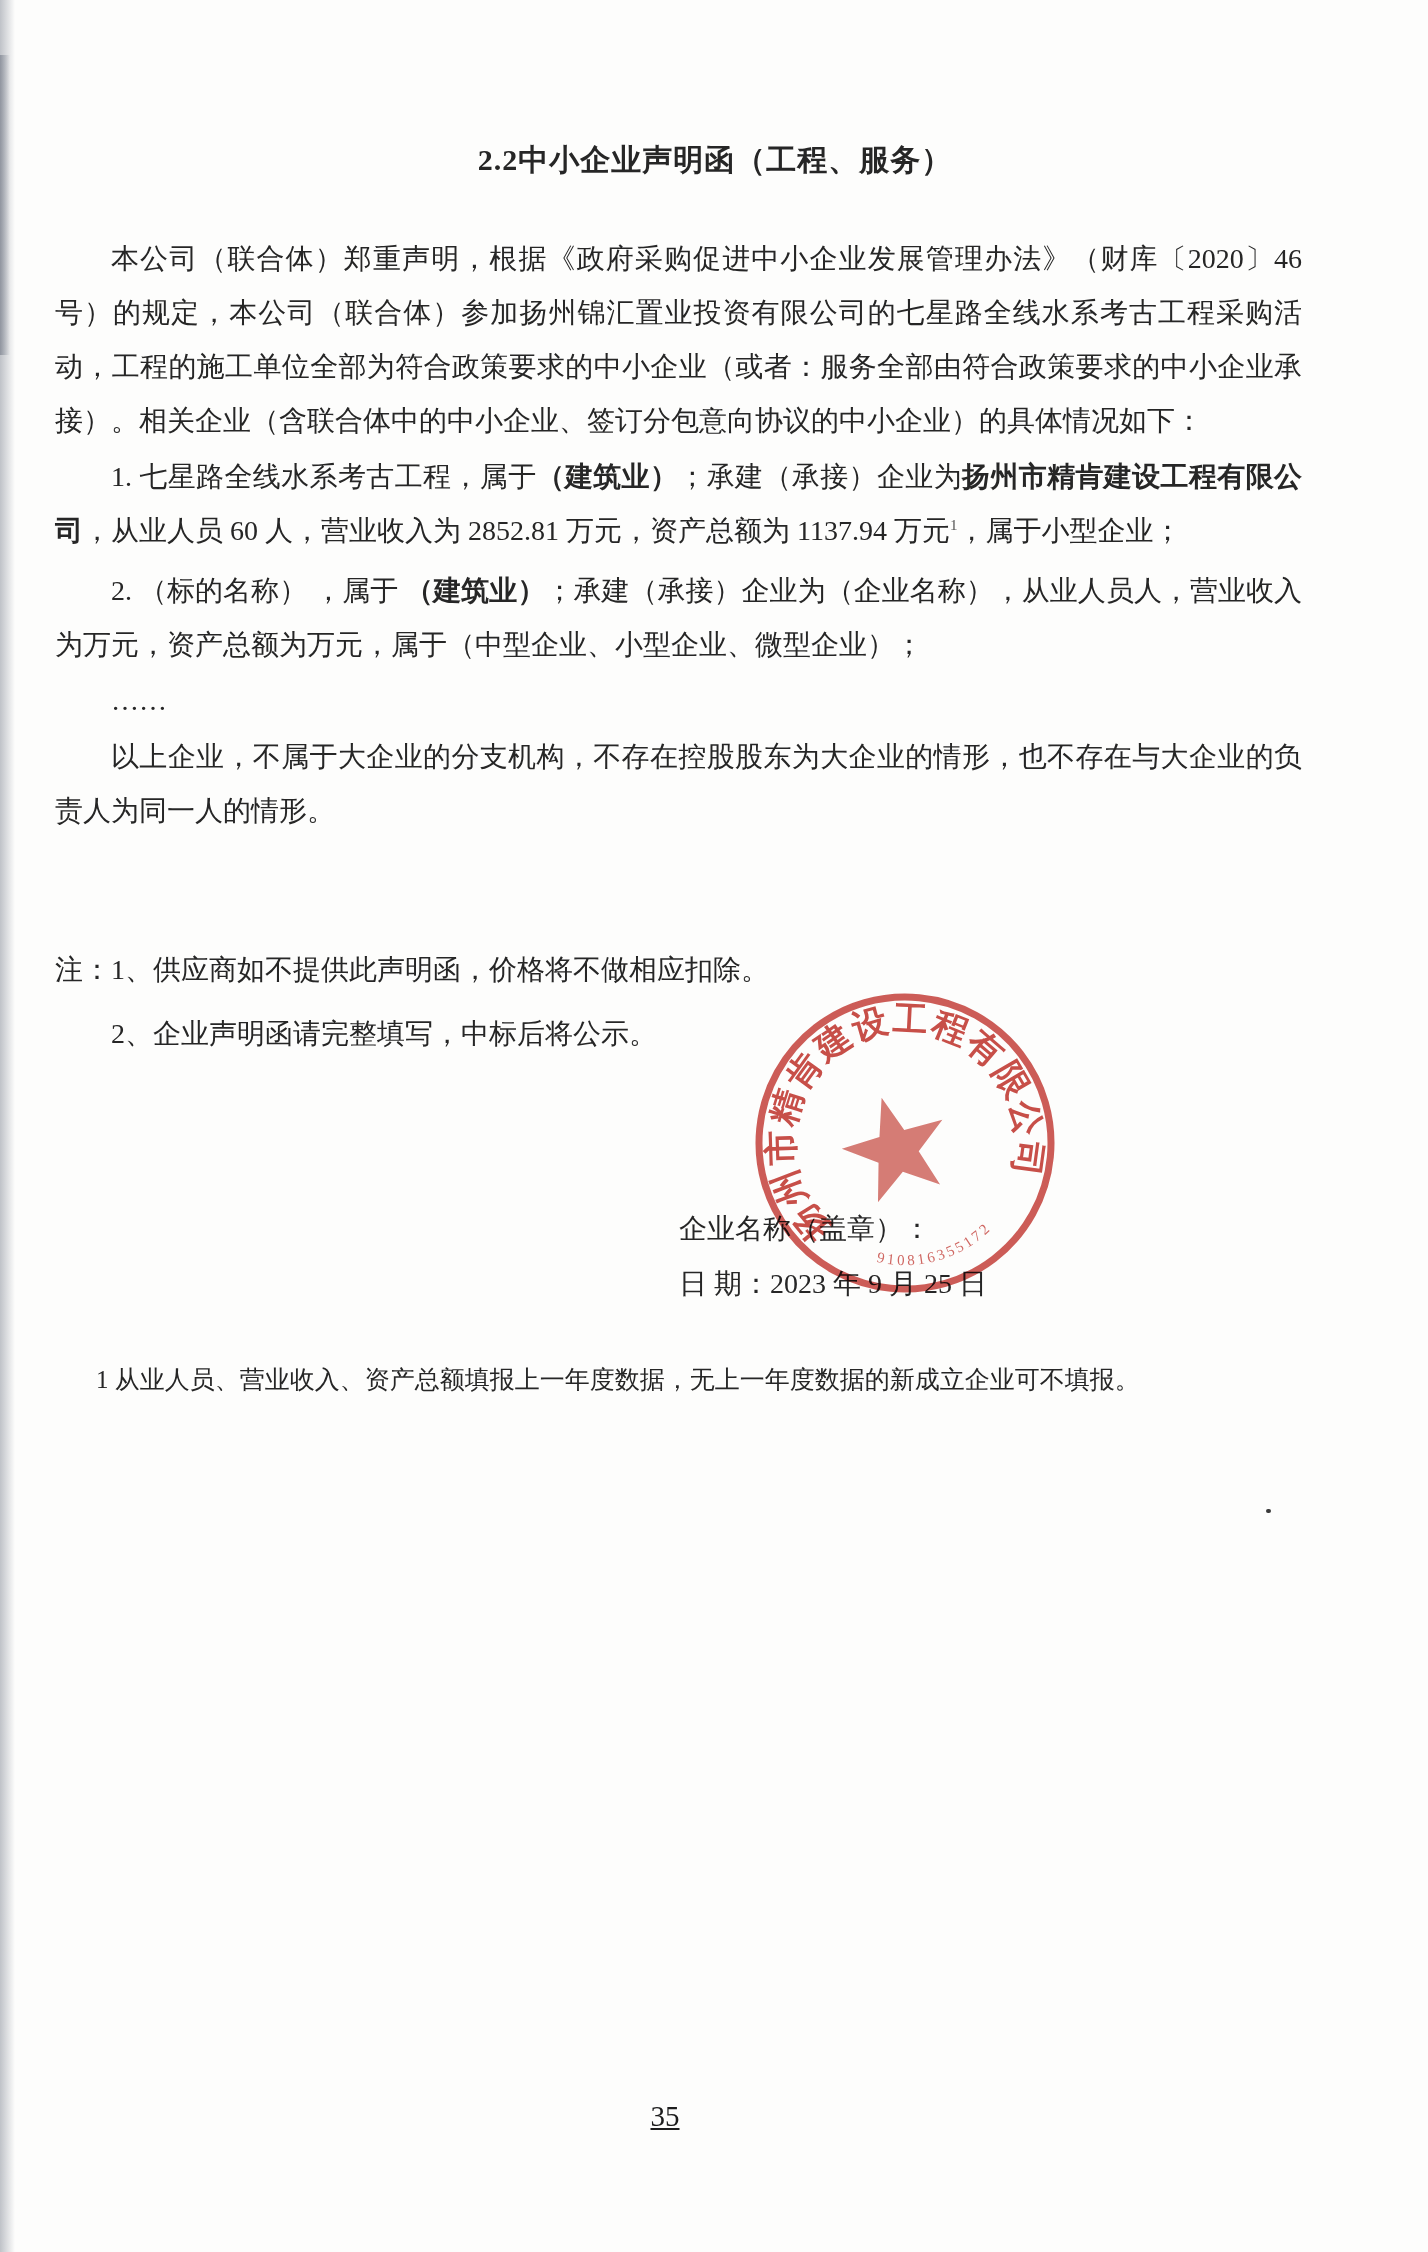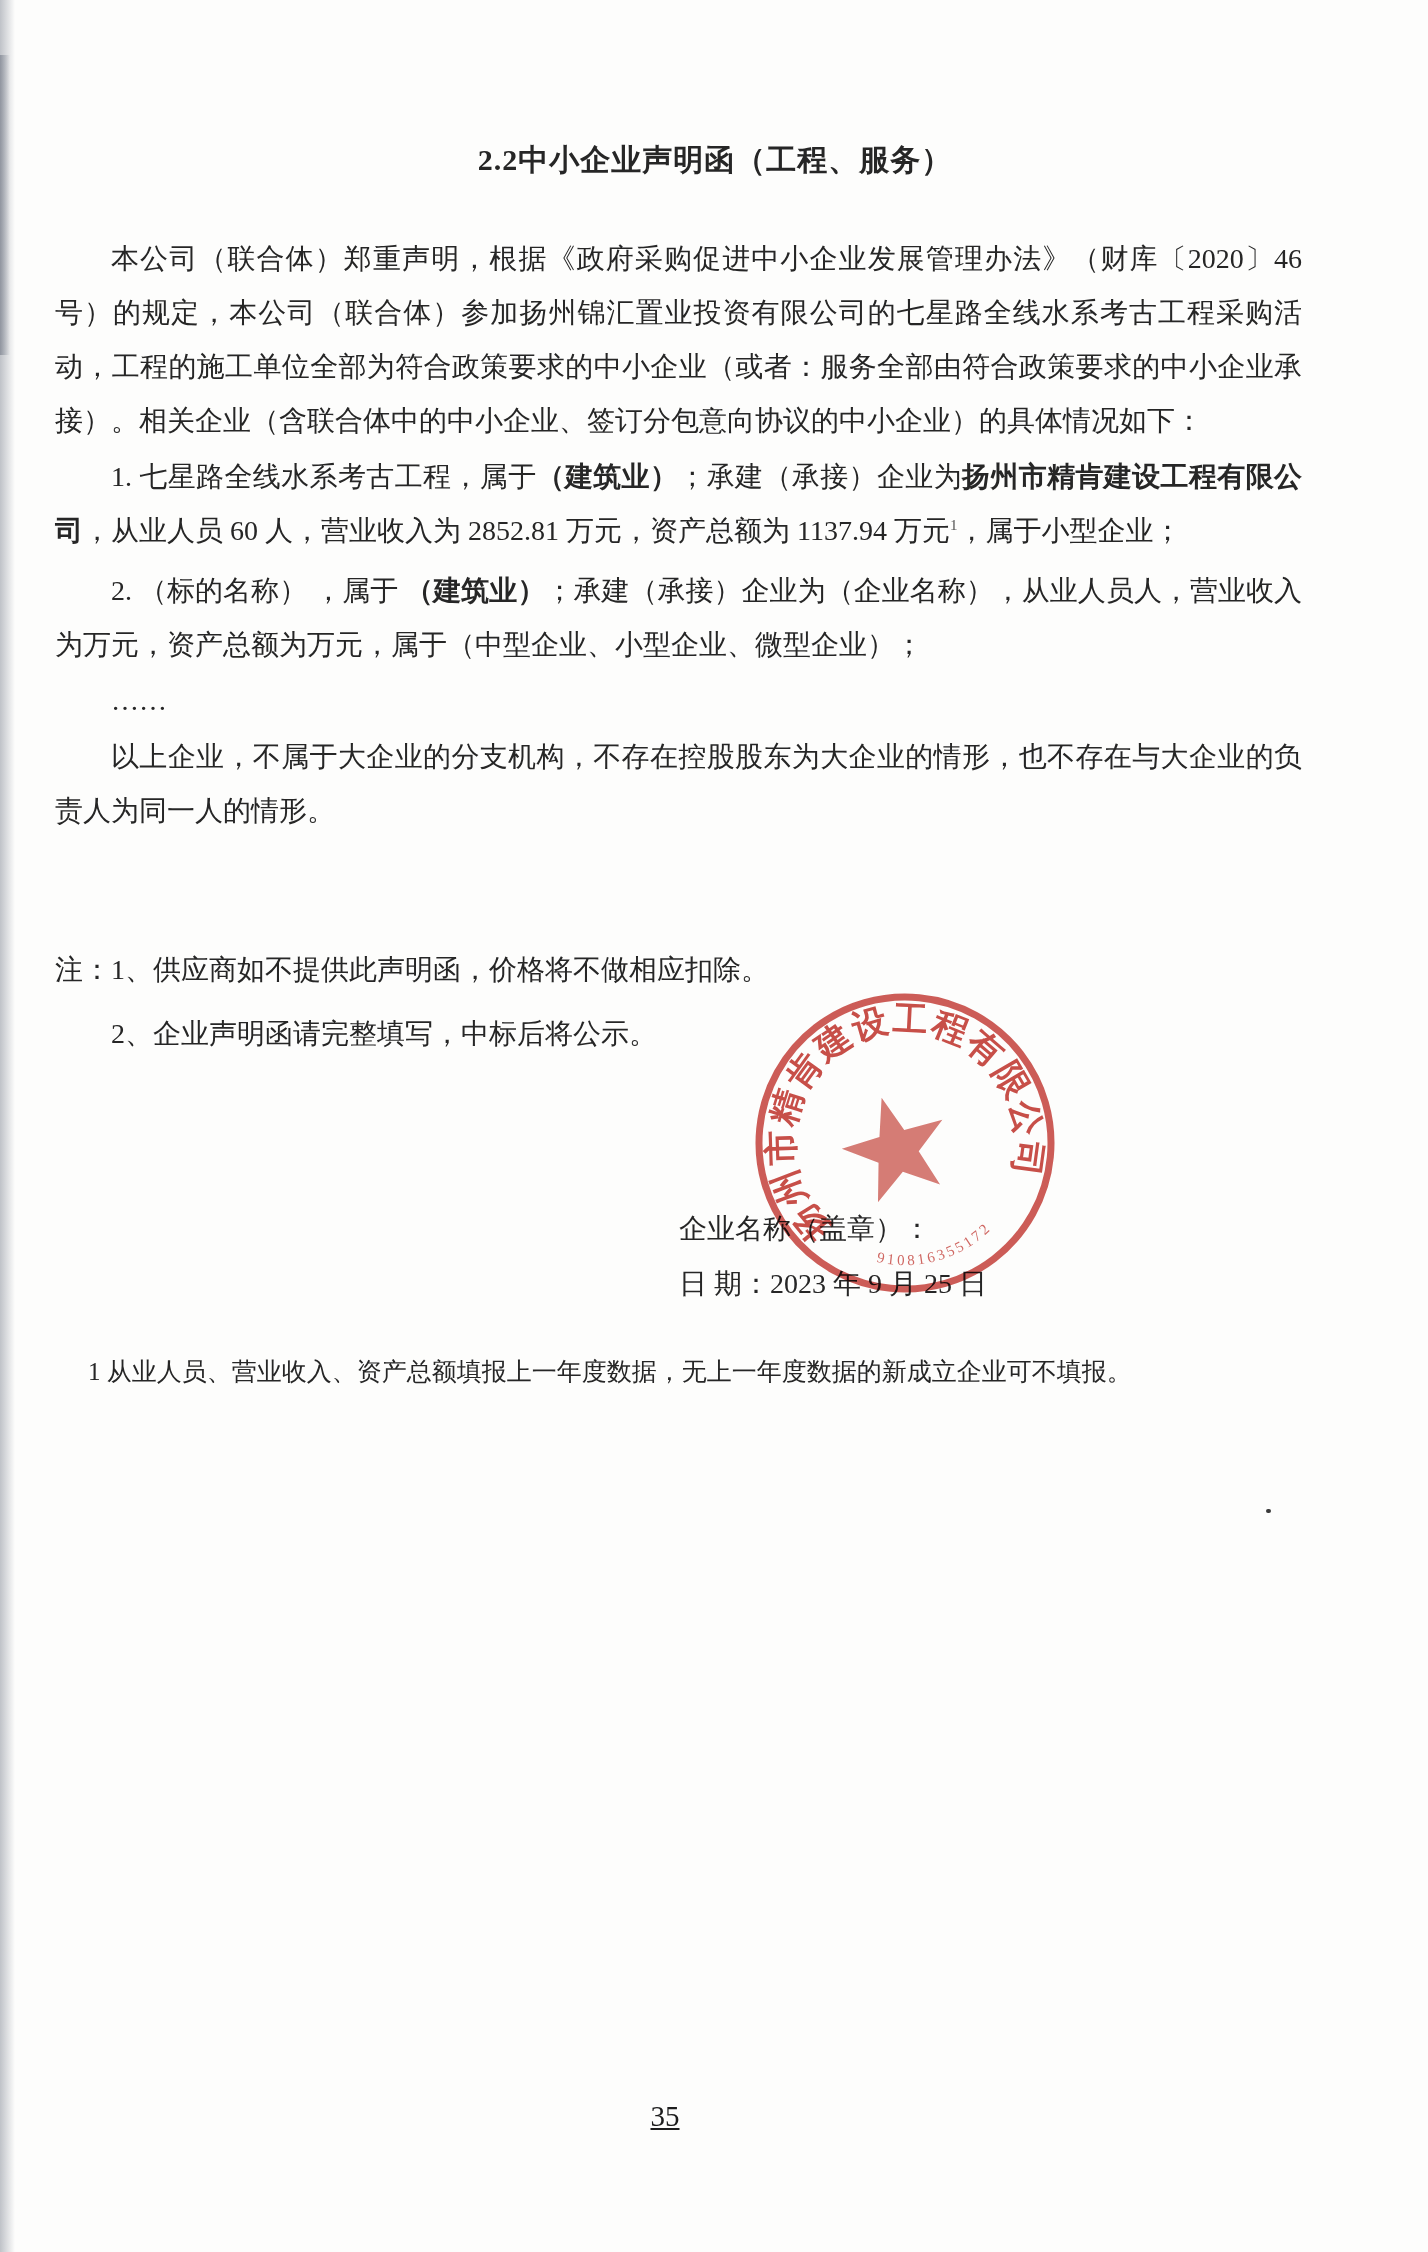--- a/index.html
+++ b/index.html
@@ -27,21 +27,21 @@
     position:absolute;left:55px;width:1247px;margin:0;
     font-size:28px;line-height:54px;
     text-align:justify;text-justify:inter-ideograph;
   }
   .indent{text-indent:2em;}
   .u{text-underline-offset:7px;text-decoration-thickness:1.5px;margin-top:18px;}
   .b{font-weight:bold;}
   sup{font-size:15px;line-height:0;vertical-align:super;color:#555;}
   .sign{position:absolute;left:663px;margin:16px;font-size:28px;line-height:54px;}
   .footnote{
-    position:absolute;left:80px;top:1346px;width:1270px;margin:8px;
+    position:absolute;left:80px;top:1346px;width:1270px;margin:16px;
     font-size:25px;line-height:36px;text-align:justify;
   }
   .pagenum{
     position:absolute;left:0;top:2100px;width:1330px;margin:0;
     text-align:center;font-size:29px;color:#1d1d1d;text-decoration:underline;
   }
   .seal{
     position:absolute;left:745px;top:983px;width:320px;height:320px;
     transform:rotate(-16deg);
     mix-blend-mode:multiply;opacity:0.88;

